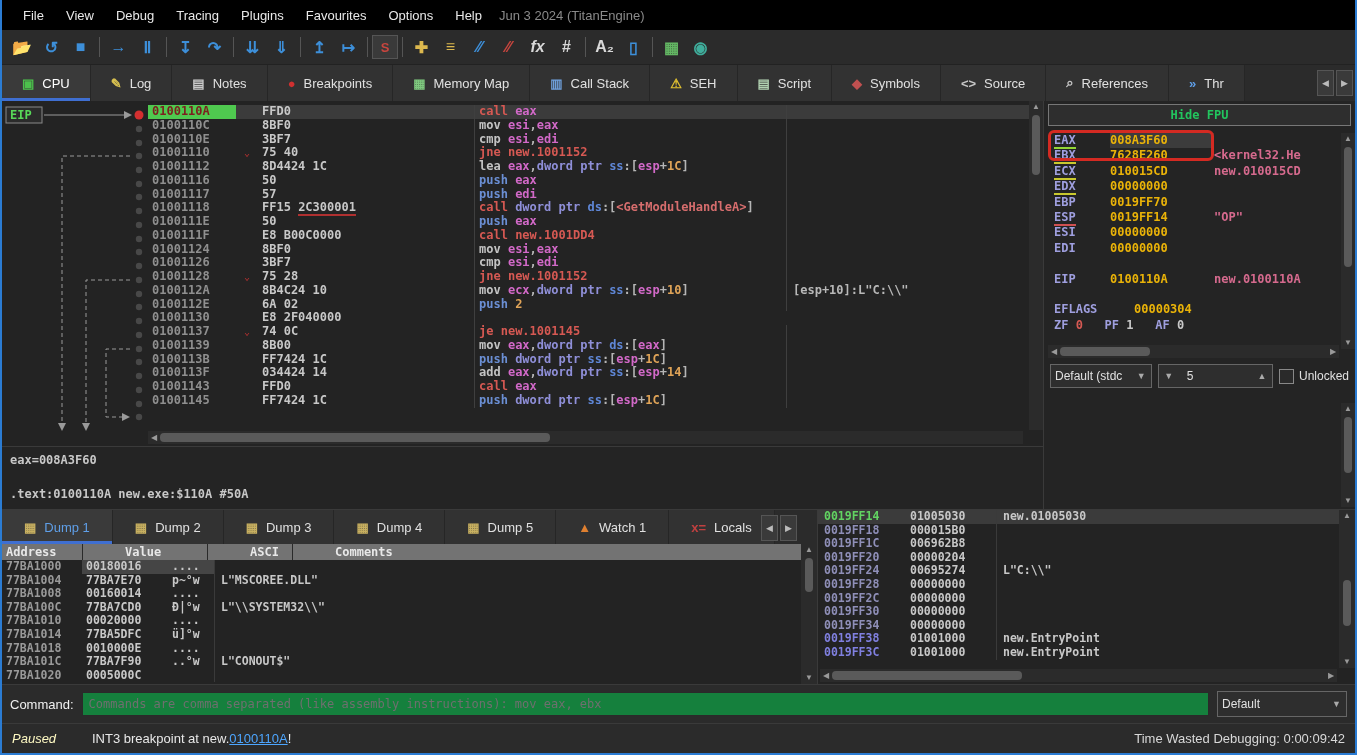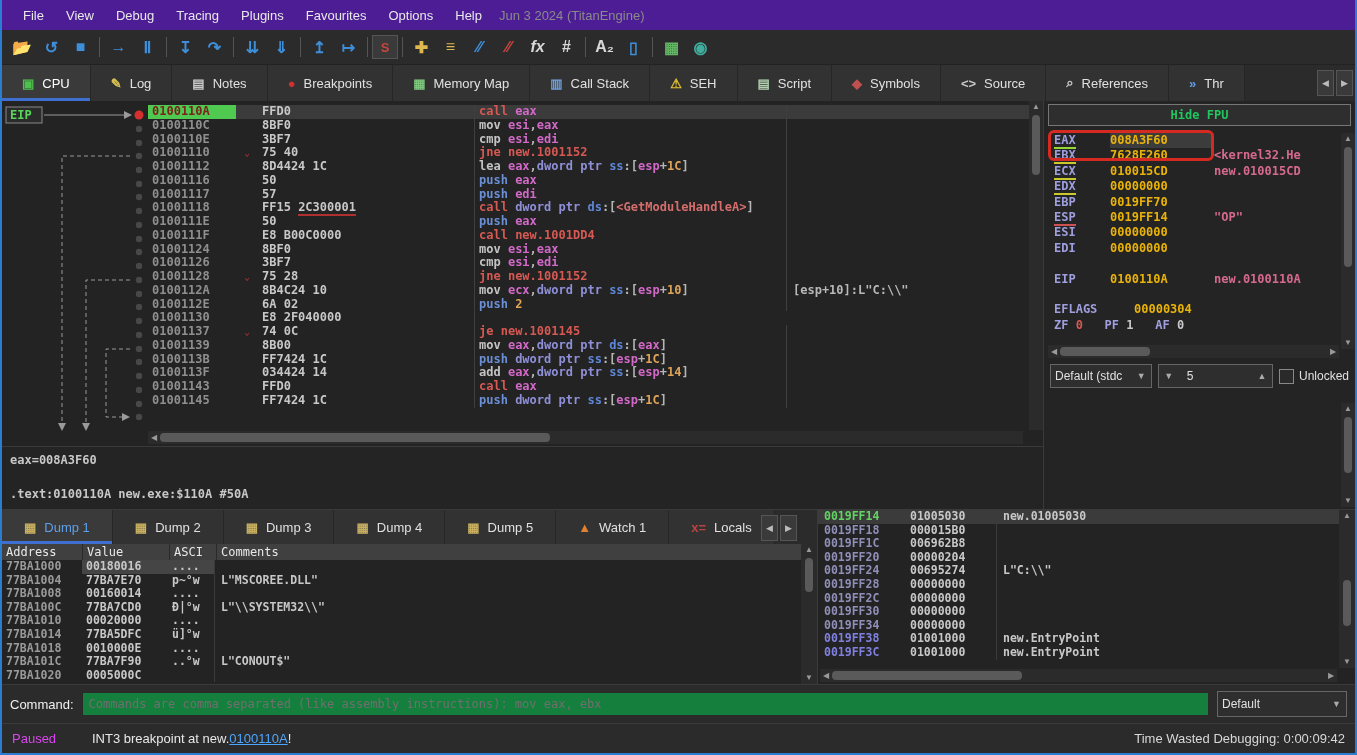--- a/index.html
+++ b/index.html
@@ -2,21 +2,21 @@
 <html><head>
 <meta charset="utf-8">
 <style>
   html,body{margin:0;padding:0;background:#111;}
   #app{position:relative;width:1357px;height:755px;box-sizing:border-box;display:flex;flex-direction:column;
        background:#252525;border-left:2px solid #2b7cd3;border-right:2px solid #2b7cd3;border-bottom:2px solid #2b7cd3;
        font-family:"Liberation Sans",sans-serif;color:#d0d0d0;overflow:hidden;}
   .mono{font-family:"DejaVu Sans Mono",monospace;}
 
   
-  #menubar{height:30px;display:flex;align-items:center;background:#4c1d95;padding-left:10px;font-size:13px;flex:none;}
+  #menubar{height:30px;display:flex;align-items:center;background:#000000;padding-left:10px;font-size:13px;flex:none;}
   .menu-item{padding:4px 11px;color:#e8e8e8;cursor:default;}
   #build-info{color:#8a8a8a;margin-left:6px;}
 
   
   #toolbar{height:34px;display:flex;align-items:center;background:#2b2b2b;padding-left:6px;flex:none;border-bottom:1px solid #222;}
   .tbi{width:29px;height:26px;display:flex;align-items:center;justify-content:center;font-size:16px;font-weight:bold;cursor:default;}
   .tbsep{width:1px;height:20px;background:#555;margin:0 4px;}
   .c-blue{color:#3d8fd9;} .c-yellow{color:#dcb84e;} .c-red{color:#c8453e;} .c-white{color:#d8d8d8;}
   .c-teal{color:#3fae9c;} .c-green{color:#63b663;}
   .tbi.boxed{background:#3a3a3a;border:1px solid #555;width:24px;height:22px;font-size:13px;}
@@ -86,21 +86,21 @@
   .arow{height:13.8px;line-height:13.8px;color:#c8c8c8;white-space:pre;}
   .arow.sel{background:#3c3c3c;}
 
   
   #bottom{display:flex;flex:none;height:174px;border-top:1px solid #3a3a3a;}
   #dump-side{width:815px;flex:none;display:flex;flex-direction:column;position:relative;}
   #dump-tabs{height:34px;display:flex;background:#2b2b2b;align-items:stretch;position:relative;flex:none;}
   .dtab{display:flex;align-items:center;gap:8px;padding:0 22px;background:#323232;border-right:1px solid #262626;font-size:13px;color:#e0e0e0;white-space:nowrap;}
   .dtab.active{background:#3a3a3a;box-shadow:inset 0 -3px 0 #3f6fd1;color:#5f9fe8;}
   #dump-table{flex:1;background:#232323;position:relative;overflow:hidden;}
-  #dump-head{display:flex;background:#404040;height:16px;line-height:16px;font-size:12px;font-weight:normal;color:#e8e8e8;}
+  #dump-head{display:flex;background:#737373;height:16px;line-height:16px;font-size:12px;font-weight:bold;color:#e8e8e8;gap:38px;}
   #dump-head div{padding-left:4px;border-right:1px solid #2a2a2a;}
   .dump-row{display:flex;height:13.6px;line-height:13.6px;font-size:11.5px;font-weight:bold;white-space:pre;}
   .co-a{width:76px;flex:none;} .co-v{width:82px;flex:none;} .co-s{width:42px;flex:none;} .co-c{flex:1;}
   .dump-row .co-a{color:#9a9a9a;padding-left:4px;}
   .dump-row .co-v{color:#c8c8c8;padding-left:4px;}
   .dump-row .co-s{color:#c8c8c8;padding-left:4px;}
   .dump-row .co-c{color:#c8c8c8;padding-left:6px;border-left:1px solid #3a3a3a;}
   .dump-row .selbg{background:#454545;}
   #dump-vscroll{position:absolute;top:34px;right:0;width:16px;bottom:0;background:#2b2b2b;display:flex;flex-direction:column;align-items:center;}
 
@@ -114,21 +114,21 @@
   #stack-hscroll{position:absolute;left:2px;right:18px;bottom:2px;height:13px;background:#2b2b2b;display:flex;align-items:center;}
 
   
   #cmdbar{height:38px;display:flex;align-items:center;background:#2b2b2b;padding:0 8px;gap:8px;flex:none;border-top:1px solid #3a3a3a;}
   #cmd-label{font-size:13px;color:#f0f0f0;flex:none;}
   #cmd-input{flex:1;height:22px;background:#15803d;border:1px solid #2a2a2a;color:#d0d0d0;
              font-family:"DejaVu Sans Mono",monospace;font-size:12px;padding:0 6px;}
   #cmd-input::placeholder{color:#6f6f6f;}
   #cmd-combo{width:128px;height:24px;}
   #statusbar{flex:1;display:flex;align-items:center;background:#2b2b2b;padding:0 10px;font-size:13px;border-top:1px solid #3a3a3a;}
-  #status-state{color:#d946ef;width:80px;flex:none;}
+  #status-state{color:#fef9c3;width:80px;flex:none;font-style:italic;}
   #status-msg{color:#e8e8e8;}
   #status-msg a{color:#4da6ff;}
   #status-time{margin-left:auto;color:#d8d8d8;}
 </style>
 </head>
 <body>
 
 <div id="app">
 
   <div id="menubar">

